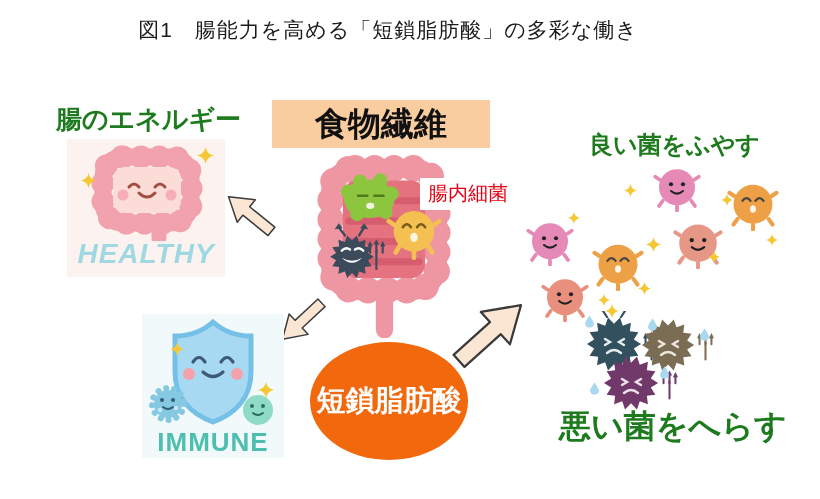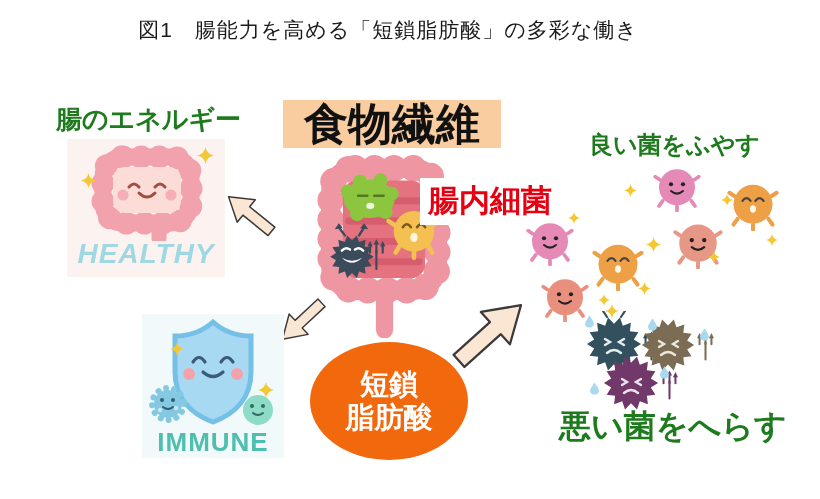--- a/index.html
+++ b/index.html
@@ -12,49 +12,49 @@
     font-size:21px; font-weight:400; color:#1a1a1a; letter-spacing:1px;
   }
 
   .green-label { color:#1d7a1d; font-weight:700; }
   .lbl-gut-energy { left:56px; top:102px; font-size:26px; }
   .lbl-immune { left:26px; top:340px; width:112px; text-align:center; font-size:26px; line-height:1.05; }
   .lbl-good { left:589px; top:129px; font-size:24px; }
   .lbl-bad  { left:559px; top:405px; font-size:32px; }
 
   .fiber-box {
-    left:283px; top:100px; width:218px; height:48px;
+    left:272px; top:100px; width:218px; height:48px;
     background:#f9cda0; display:flex; align-items:center; justify-content:center;
-    font-size:44px; font-weight:700; color:#111;
+    font-size:33px; font-weight:700; color:#111;
   }
 
   .gut-bacteria-label {
     left:420px; top:178px; background:#ffffff; padding:2px 8px 3px 8px;
-    color:#e60012; font-size:31px; font-weight:700;
+    color:#e60012; font-size:20px; font-weight:400;
   }
 
   .healthy-box {
     left:67px; top:139px; width:158px; height:138px; background:#fcf3f1;
   }
   .healthy-word {
     left:0; top:99px; width:158px; text-align:center;
     color:#9fd8e2; font-weight:700; font-size:28px; letter-spacing:1px;font-style:italic;
   }
 
   .immune-box {
     left:142px; top:314px; width:142px; height:144px; background:#f2f9fa;
   }
   .immune-word {
     left:0; top:113px; width:142px; text-align:center;
     color:#4ebfae; font-weight:700; font-size:26px; letter-spacing:1px;
   }
 
   .scfa-ellipse {
     left:310px; top:342px; width:158px; height:118px; border-radius:50%;
-    background:#f2680d; display:flex; flex-direction:column;
+    background:#f2680d; display:flex; flex-direction:row;
     align-items:center; justify-content:center;
     color:#ffffff; font-size:29px; font-weight:700; line-height:1.15;
   }
 
   .arrow { transform-origin:center center; }
   .arrow-a { left:220px; top:194px; width:60px; height:40px; transform:rotate(-141deg); }
   .arrow-b { left:273px; top:301px; width:58px; height:40px; transform:rotate(137deg); }
   .arrow-c { left:444px; top:304px; width:92px; height:58px; transform:rotate(-42deg); }
 
   .sparkle { color:#f4c832; }

